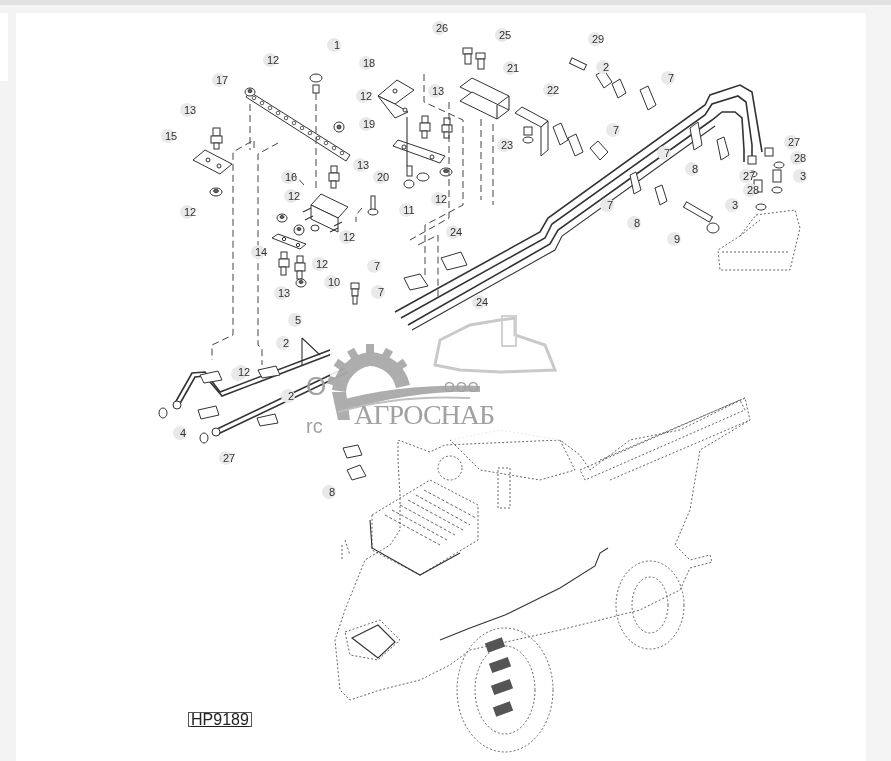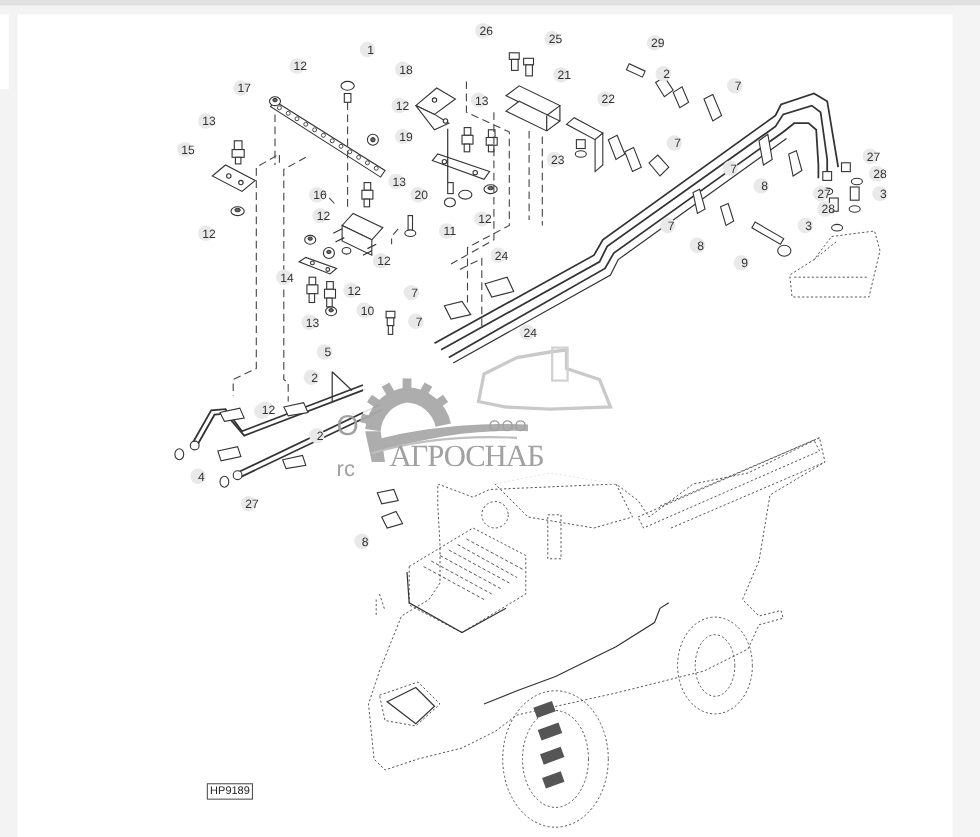--- a/index.html
+++ b/index.html
@@ -31,23 +31,24 @@
   .dash { stroke:#444; fill:none; stroke-width:1; stroke-dasharray:7 4; }
   .dot { stroke:#555; fill:none; stroke-width:0.9; stroke-dasharray:2 2; }
   .part { stroke:#333; fill:#fff; stroke-width:1; }
   .dark { stroke:#222; fill:#666; stroke-width:0.8; }
   .callout-bg { fill:#e9e9e9; }
   .callout { font-family:"Liberation Sans", sans-serif; font-size:11px; fill:#333; }
   .wm-text { font-family:"Liberation Serif", serif; fill:#9c9c9c; }
   .wm-sub { font-family:"Liberation Sans", sans-serif; fill:#9c9c9c; }
   .label-box {
     position:absolute; left:188px; top:712px;
-    border:1px solid #555; padding:0 2px; font-size:10px; color:#222;
+    border:1px solid #555; padding:0 2px; font-size:16px; color:#222;
     background:#fff; line-height:13px;
     font-family:"Liberation Sans", sans-serif;
+    text-decoration:underline;
   }
 </style>
 </head>
 <body>
 
 <div class="topbar"></div>
 <div class="left-panel"></div>
 <div class="right-gutter"></div>
 
 <div class="canvas-card"></div>

